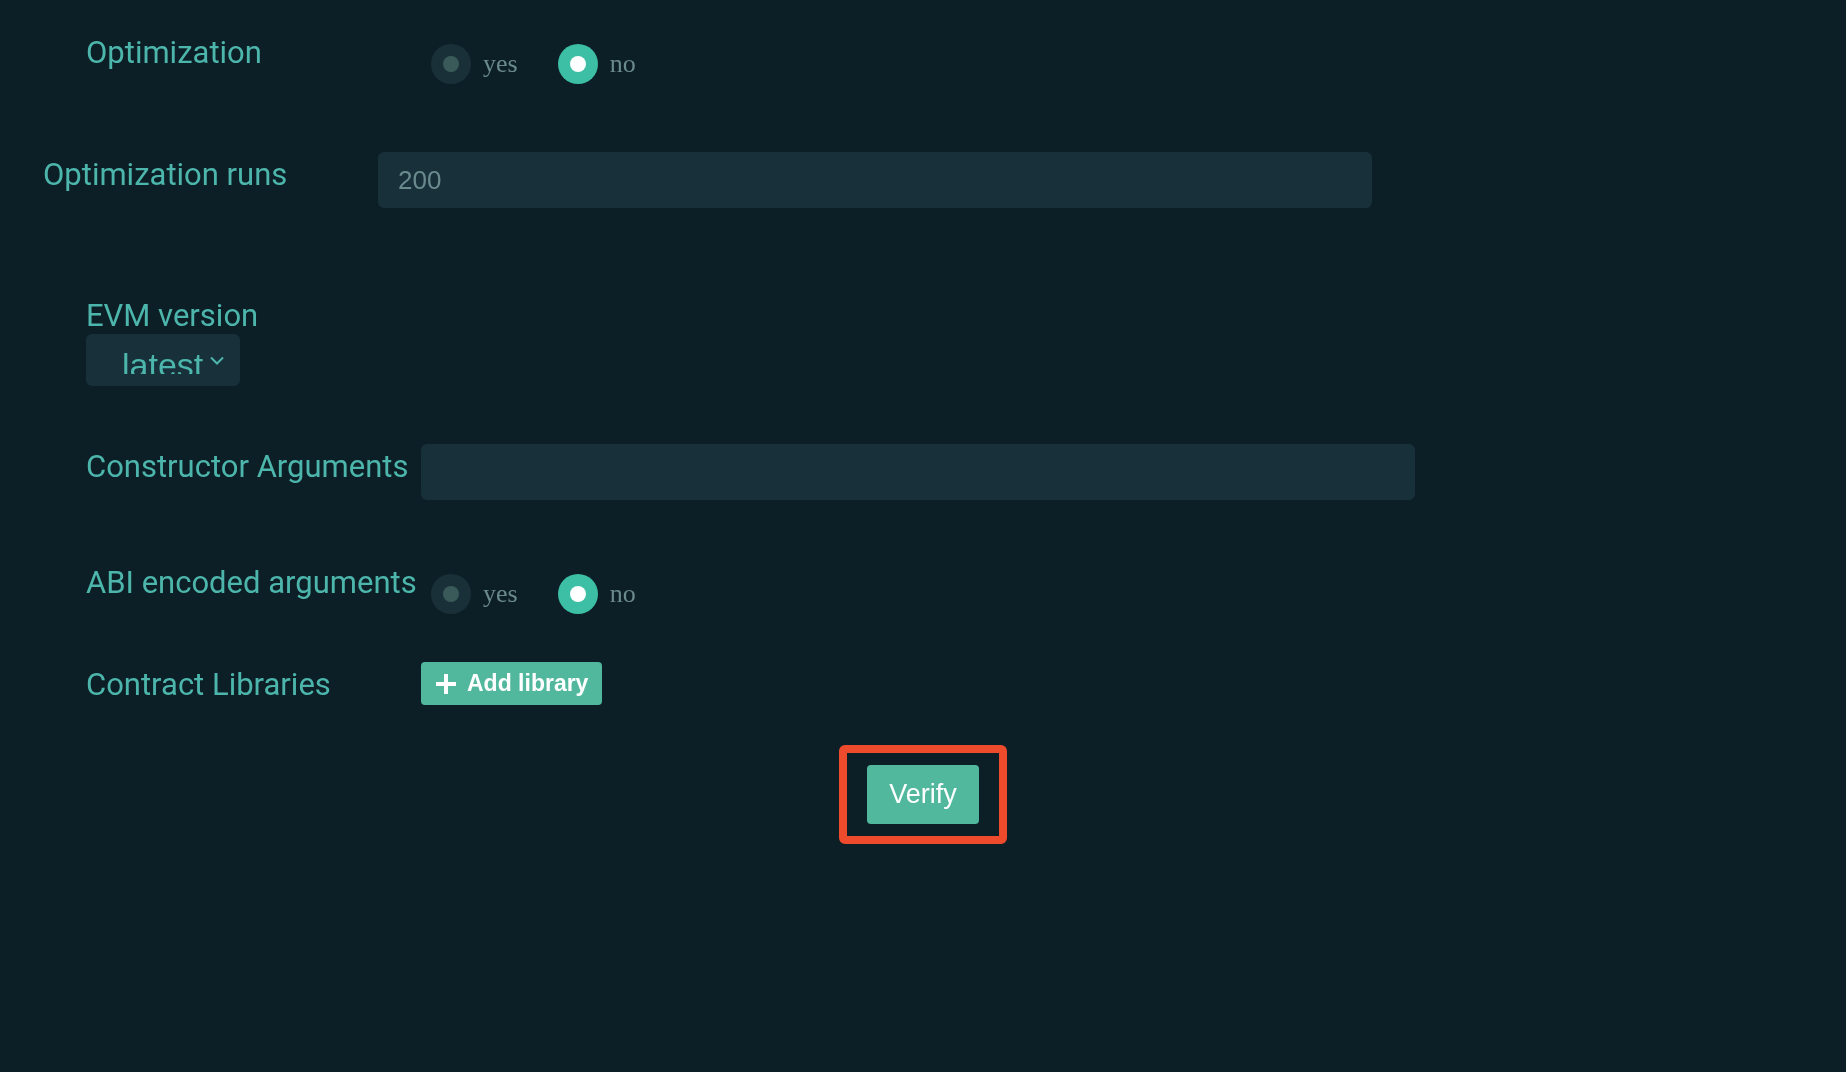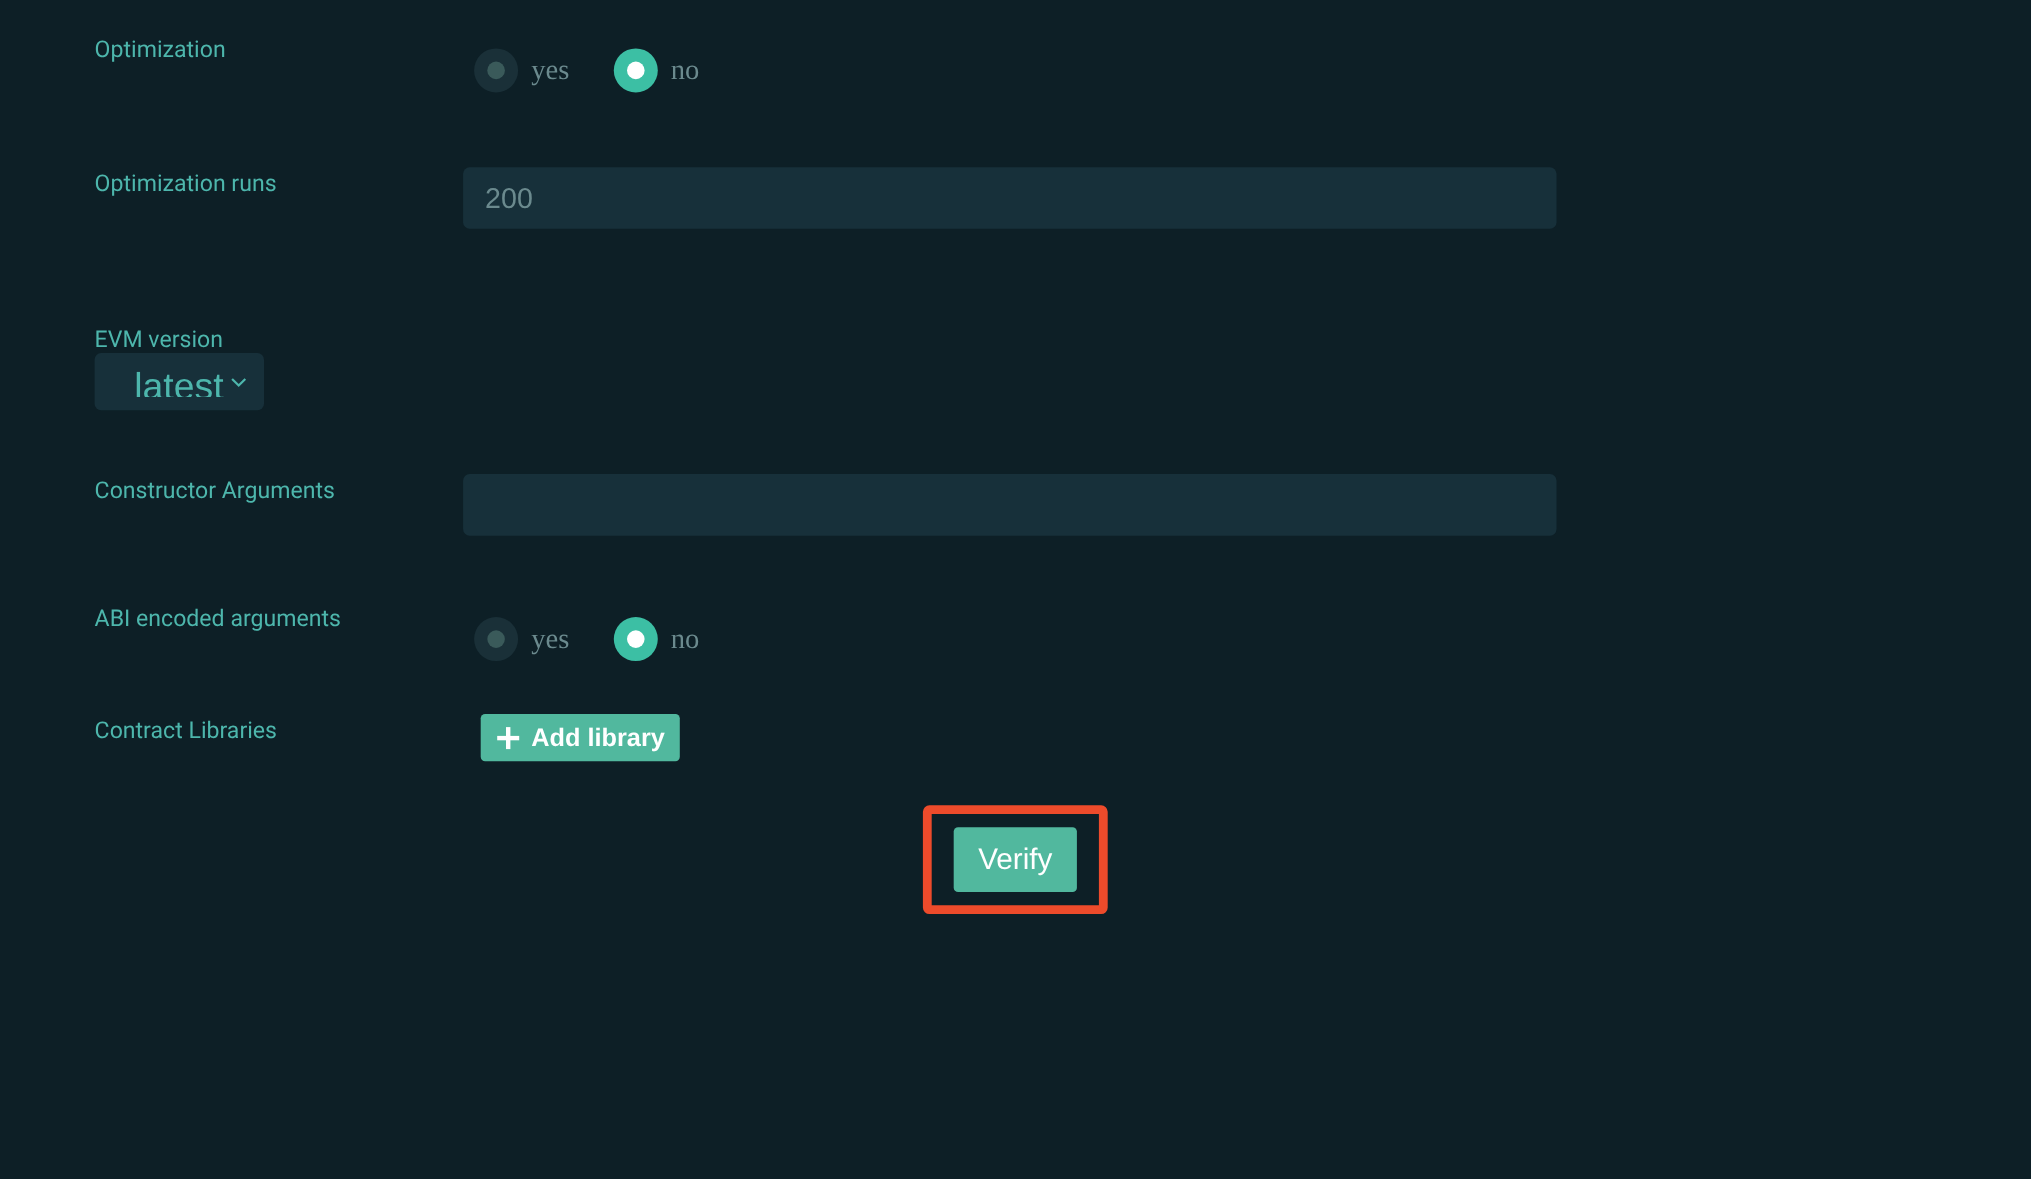--- a/index.html
+++ b/index.html
@@ -16,21 +16,21 @@
       padding-top: 30px;
     }
     .form-row {
       display: flex;
       align-items: flex-start;
       margin-bottom: 85px;
       padding-left: 86px;
     }
     .form-label {
       color: #4db6ac;
-      font-size: 21px;
+      font-size: 31px;
       width: 335px;
       padding-top: 4px;
       flex-shrink: 0;
     }
     .form-control-area {
       flex: 1;
       max-width: 994px;
     }
     .radio-group {
       display: flex;
@@ -156,34 +156,34 @@
       padding: 14px 22px;
       color: #ffffff;
       font-size: 27px;
       font-weight: 500;
       cursor: pointer;
     }
     .row-optimization {
       margin-bottom: 68px;
     }
     .row-optimization-runs {
+      padding-left: 43px;
     }
     .row-evm {
       margin-bottom: 58px;
       flex-direction: column;
     }
     .row-constructor {
       margin-bottom: 60px;
     }
     .row-abi {
       margin-bottom: 48px;
     }
     .row-libraries {
       margin-bottom: 40px;
-      gap: 16px;
     }
   </style>
 </head>
 <body>
 
 <div class="form-row row-optimization">
   <div class="form-label">Optimization</div>
   <div class="form-control-area">
     <div class="radio-group">
       <div class="radio-option">

